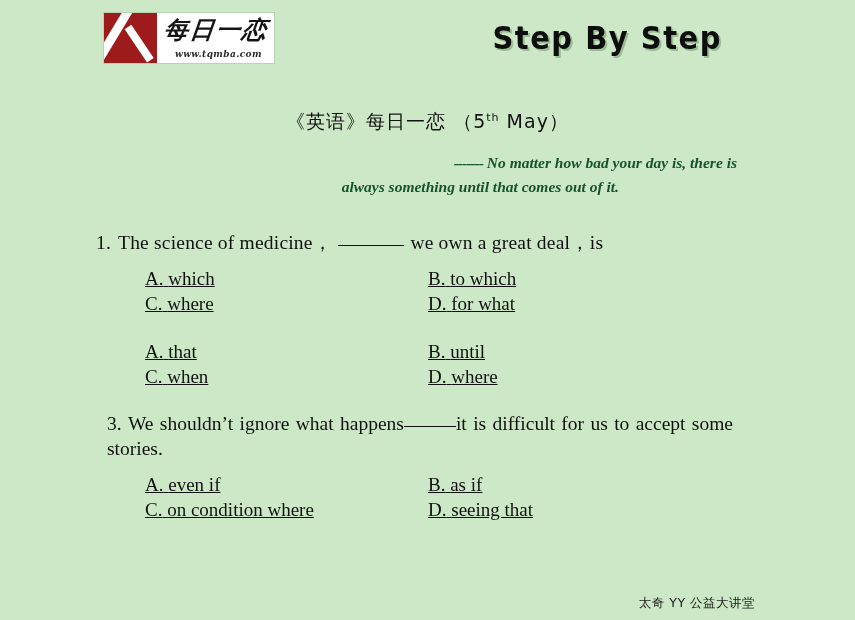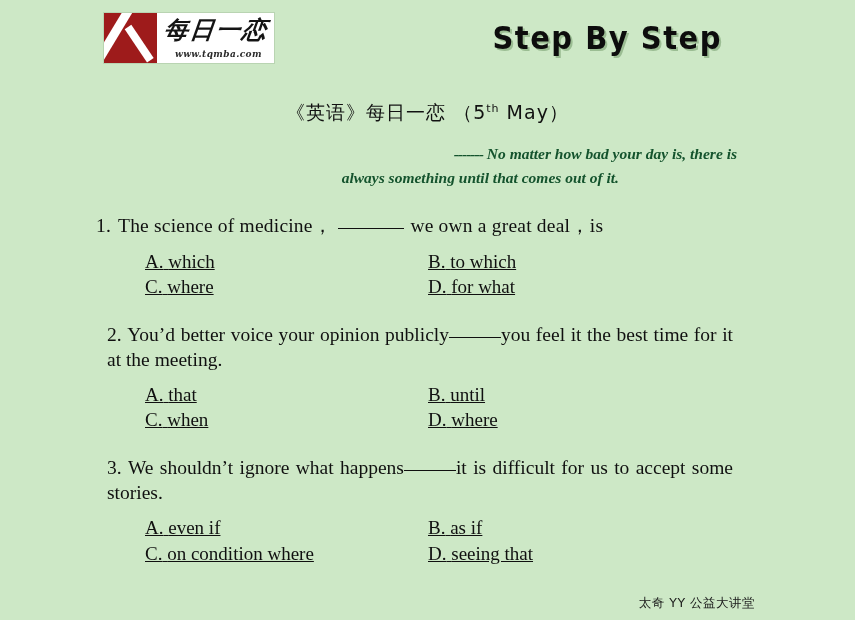--- a/index.html
+++ b/index.html
@@ -107,21 +107,21 @@
     white-space: nowrap;
     transform: scaleY(1.08);
   }
 
   
   .subtitle {
     text-align: center;
     font-family: "DejaVu Sans", sans-serif;
     font-size: 19px;
     color: #111111;
-    margin-top: 28px;
+    margin-top: 37px;
     letter-spacing: 1px;
     white-space: nowrap;
   }
   .subtitle sup {
     font-size: 0.58em;
     vertical-align: super;
   }
 
   
   .quote {
@@ -138,21 +138,21 @@
   .quote .dashes {
     letter-spacing: -1px;
     margin-right: 4px;
   }
   .quote-line2 {
     padding-right: 118px;
   }
 
   
   .questions {
-    margin-top: 24px;
+    margin-top: 32px;
     color: #101010;
   }
   .q {
     font-size: 19.5px;
     line-height: 1.28;
   }
   .q1-line1 {
     padding-left: 96px;
     padding-right: 120px;
     letter-spacing: 0.2px;
@@ -245,21 +245,20 @@
         <div><span>B.</span>&nbsp;<span>to which</span></div>
       </div>
       <div class="opt-row">
         <div class="opt-col-a"><span>C.</span>&nbsp;<span>where</span></div>
         <div><span>D.</span>&nbsp;<span>for what</span></div>
       </div>
     </div>
   </div>
 
   <div class="q q-block">
-    <div class="q-text"><span>2.</span>&nbsp;<span>You’d better voice your opinion publicly</span><span class="blank-mid"></span><span>you feel it the best time for it at the meeting.</span></div>
     <div class="opts">
       <div class="opt-row">
         <div class="opt-col-a"><span>A.</span>&nbsp;<span>that</span></div>
         <div><span>B.</span>&nbsp;<span>until</span></div>
       </div>
       <div class="opt-row">
         <div class="opt-col-a"><span>C.</span>&nbsp;<span>when</span></div>
         <div><span>D.</span>&nbsp;<span>where</span></div>
       </div>
     </div>

